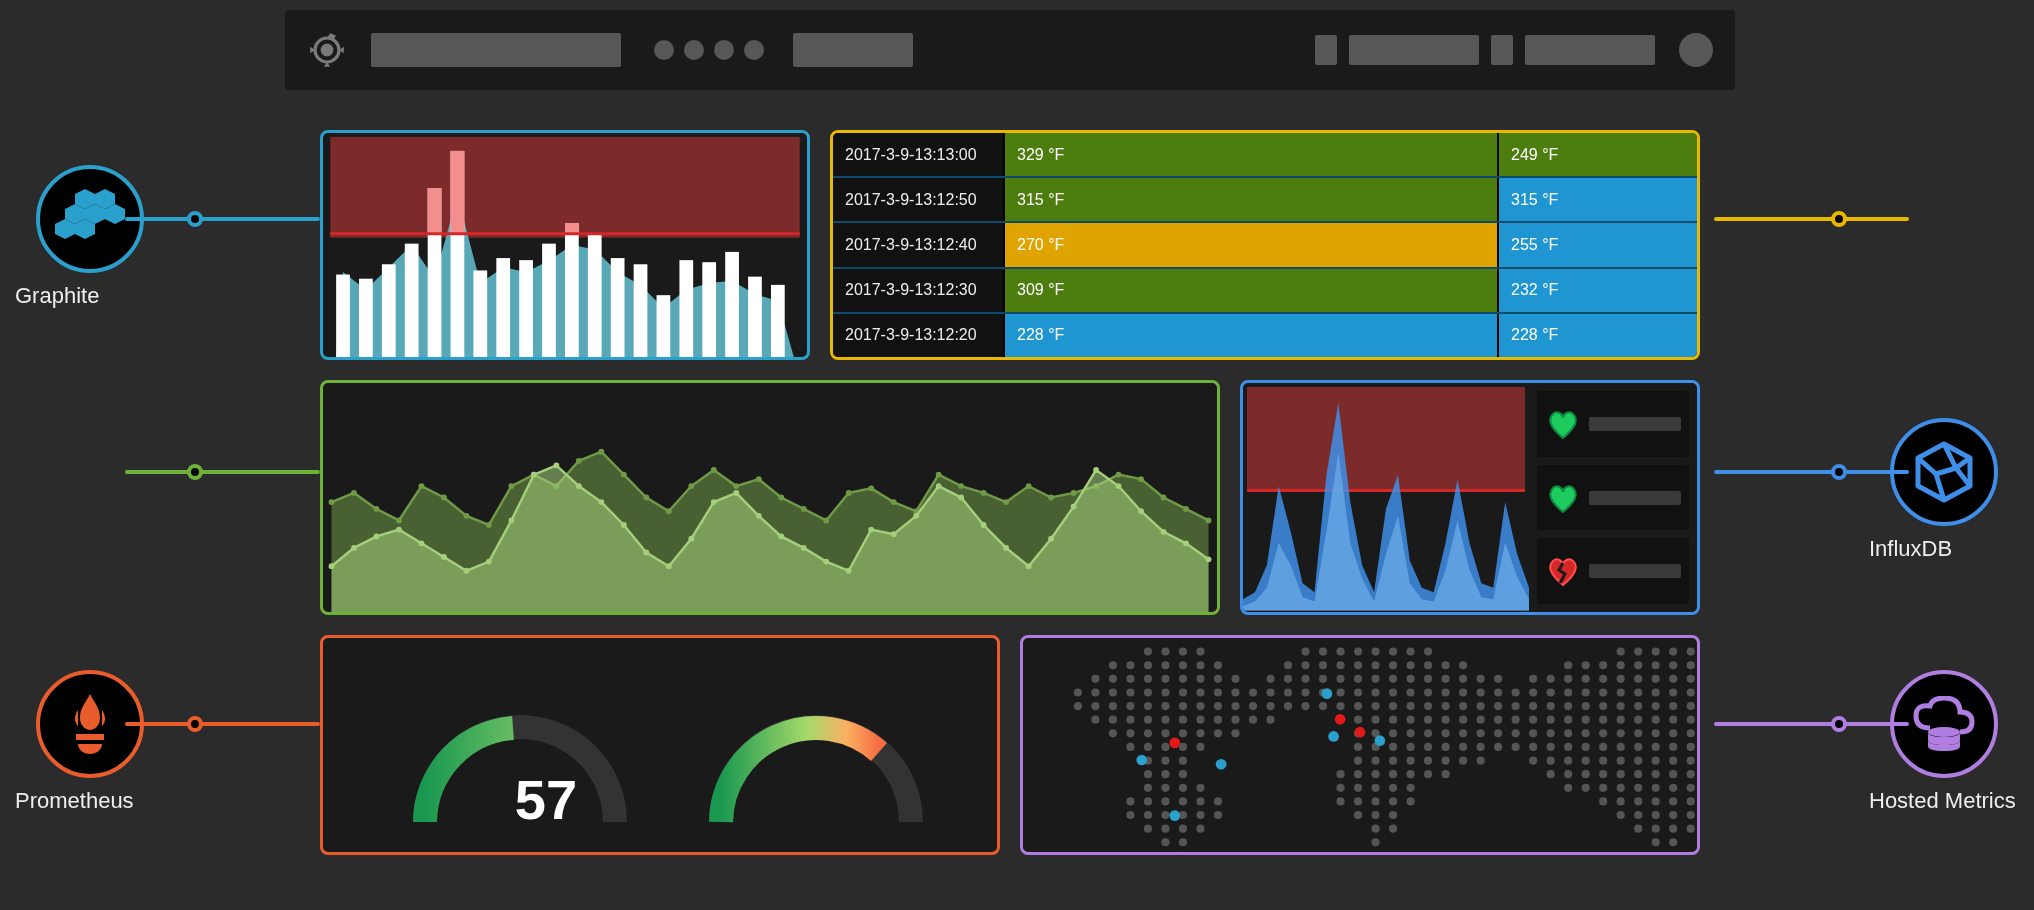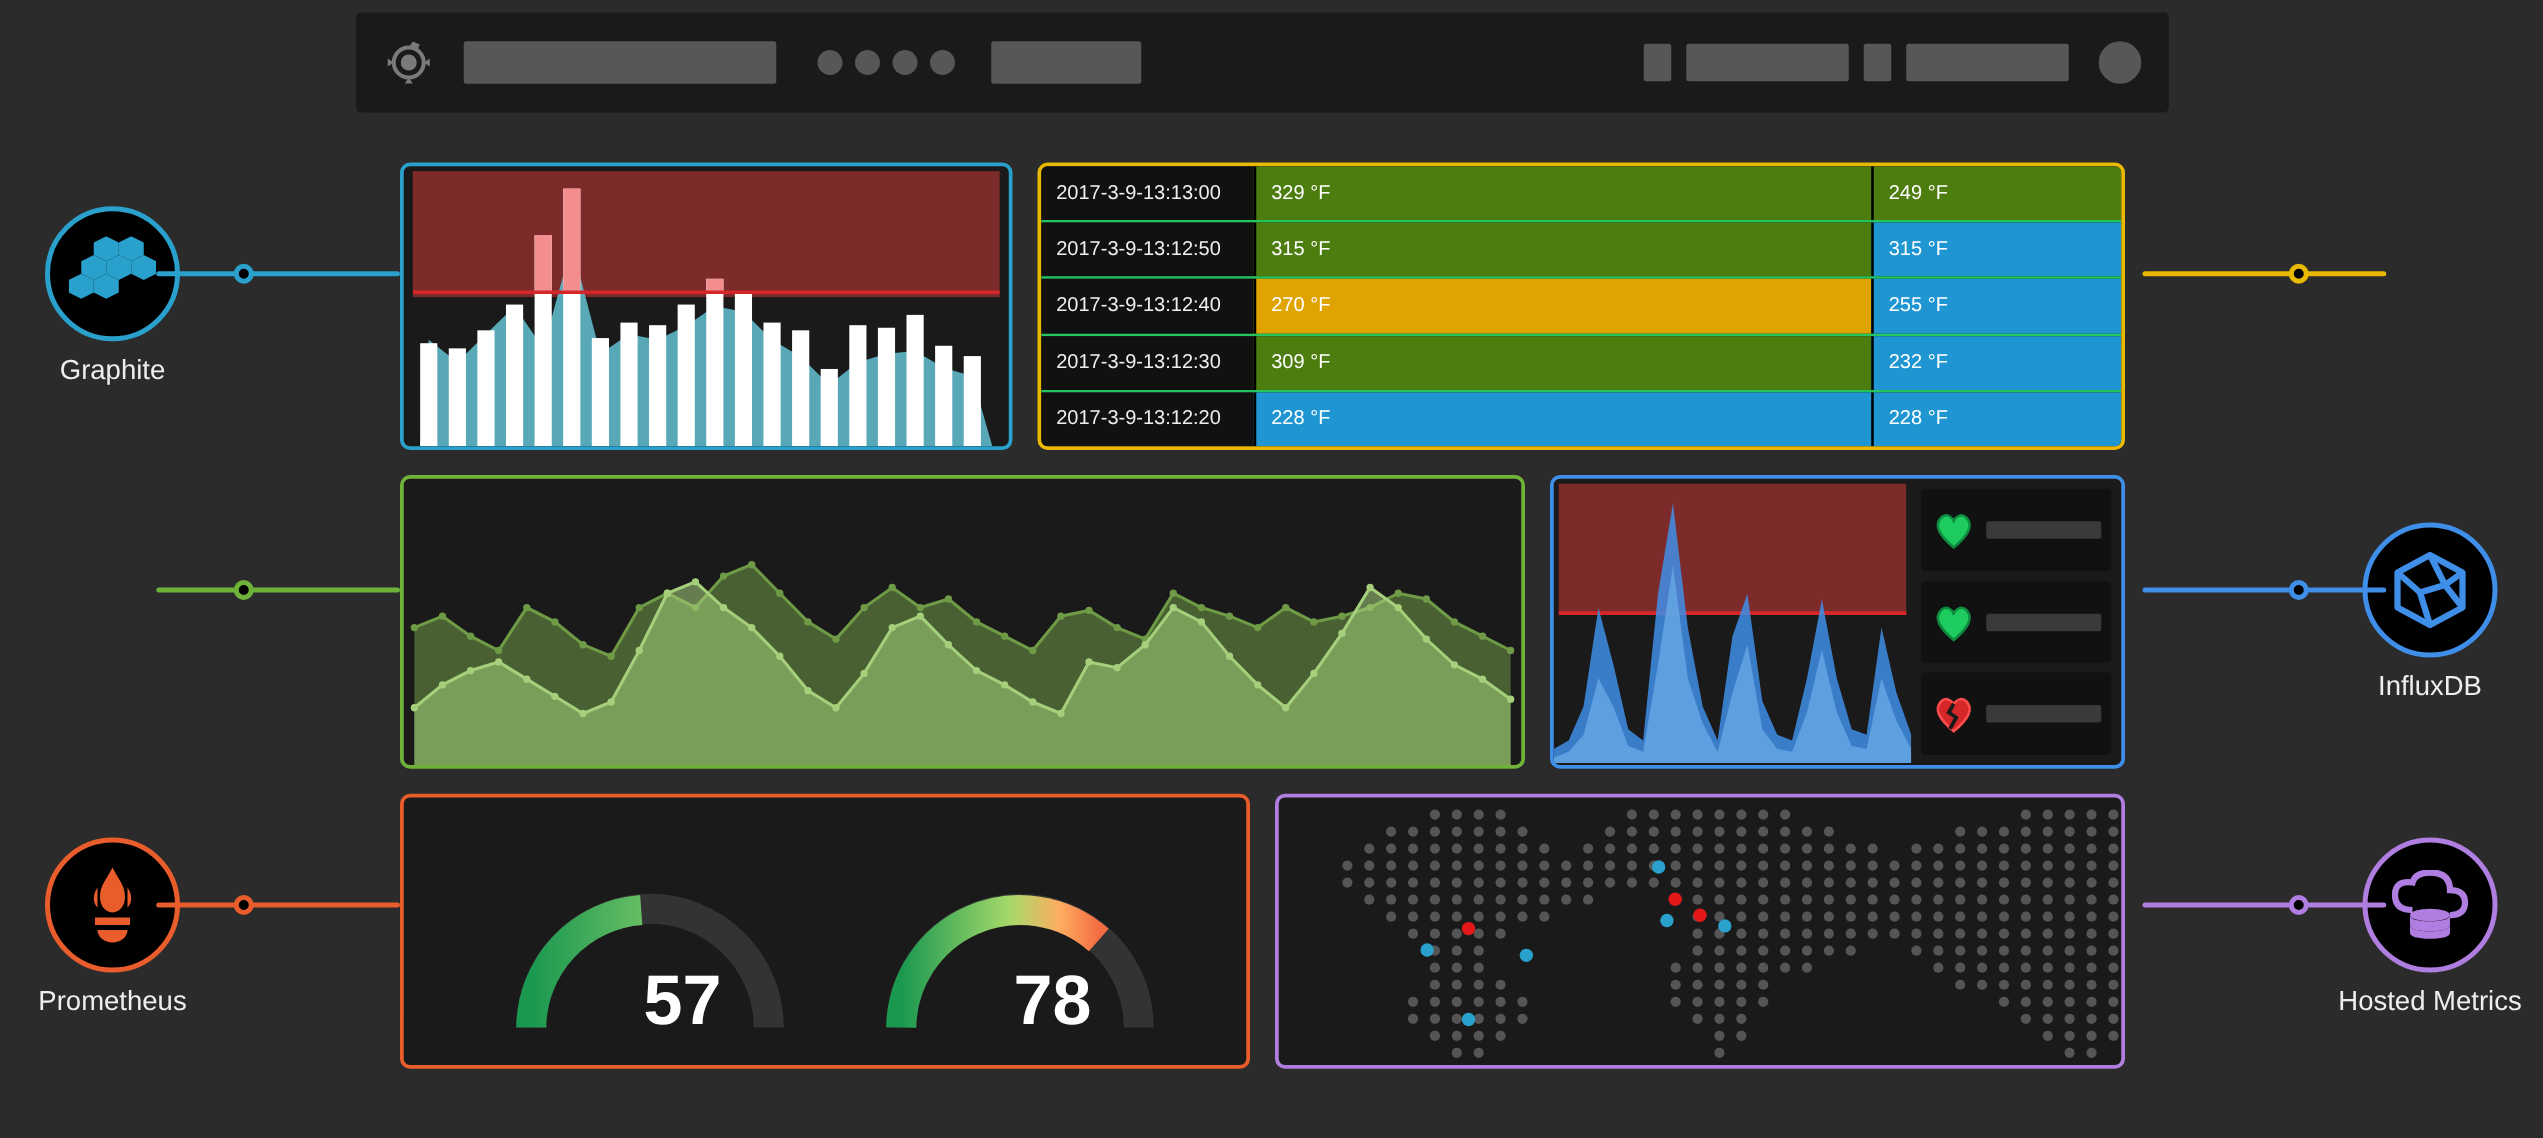--- a/index.html
+++ b/index.html
@@ -44,21 +44,20 @@
   .ph-mid { width: 120px; height: 34px; }
   .toolbar-spacer { flex: 1; }
   .ph-sm { width: 22px; height: 30px; margin: 0 6px; }
   .ph-med { width: 130px; height: 30px; margin: 0 6px; }
   .avatar { width: 34px; height: 34px; border-radius: 50%; background: #575757; margin-left: 18px; }
 
   
   .datasource {
     position: absolute;
     width: 150px;
-    text-align: center;
   }
   .ds-left { left: 15px; }
   .ds-right { right: 15px; }
   .ds-circle {
     width: 108px; height: 108px;
     border-radius: 50%;
     background: #000;
     margin: 0 auto 10px auto;
     border: 4px solid #888;
     display: flex;
@@ -97,21 +96,21 @@
   
   .tbl {
     width: 100%;
     height: 100%;
     display: flex;
     flex-direction: column;
   }
   .tbl-row {
     flex: 1;
     display: flex;
-    border-top: 2px solid #22c55e;
+    border-top: 2px solid #0c4a6e;
   }
   .tbl-row:first-child { border-top: none; }
   .tbl-cell {
     padding: 6px 12px;
     font-size: 16px;
     display: flex;
     align-items: center;
     white-space: nowrap;
   }
   .ts-cell { width: 170px; color: #eee; background: #111; }
@@ -508,21 +507,20 @@
             <linearGradient id="g2" x1="0" x2="1">
               <stop offset="0" stop-color="#1a9850"></stop>
               <stop offset="0.55" stop-color="#a6d96a"></stop>
               <stop offset="0.8" stop-color="#fdae61"></stop>
               <stop offset="1" stop-color="#f46d43"></stop>
             </linearGradient>
           </defs>
           <path d="M20 130 A95 95 0 0 1 210 130" fill="none" stroke="#333" stroke-width="24"></path>
           <path d="M20 130 A95 95 0 0 1 178 60" fill="none" stroke="url(#g2)" stroke-width="24"></path>
         </svg>
-        <div class="gauge-num">78</div>
       </div>
     </div>
   </div>
 
   <div class="panel" style="left:1020px; top:635px; width:680px; height:220px; border-color:#b07ee0">
     <svg id="world-svg" class="worldmap" viewBox="0 0 680 220">
         <circle cx="122" cy="14" r="4.2" fill="#555"></circle>
         <circle cx="140" cy="14" r="4.2" fill="#555"></circle>
         <circle cx="158" cy="14" r="4.2" fill="#555"></circle>
         <circle cx="176" cy="14" r="4.2" fill="#555"></circle>

